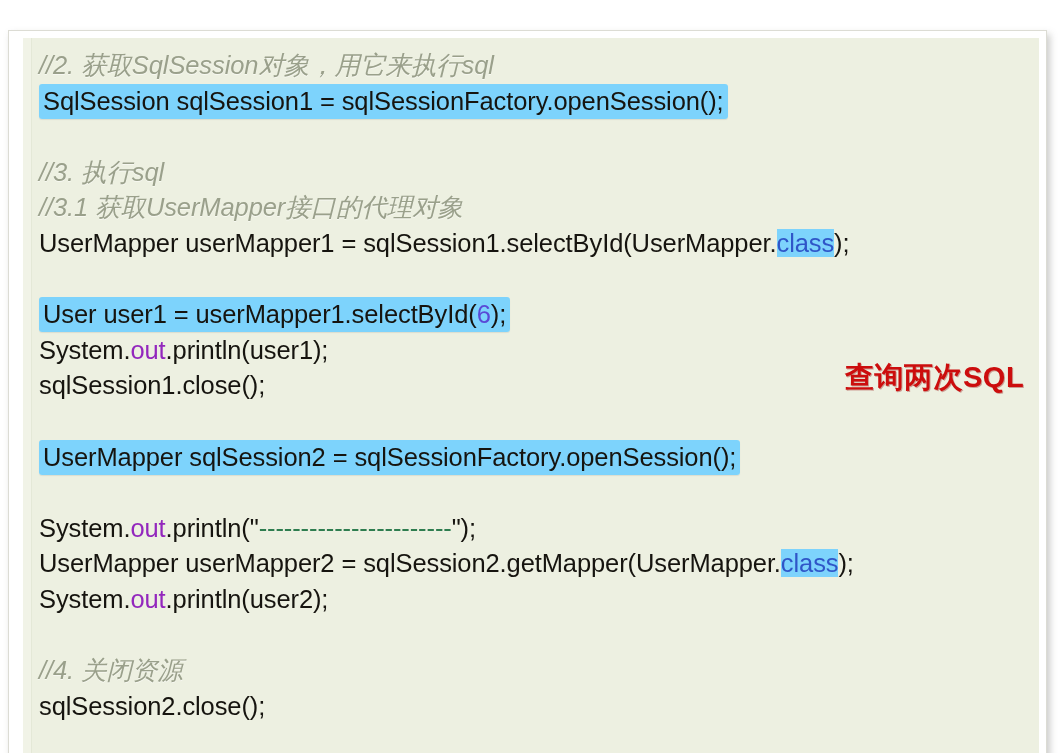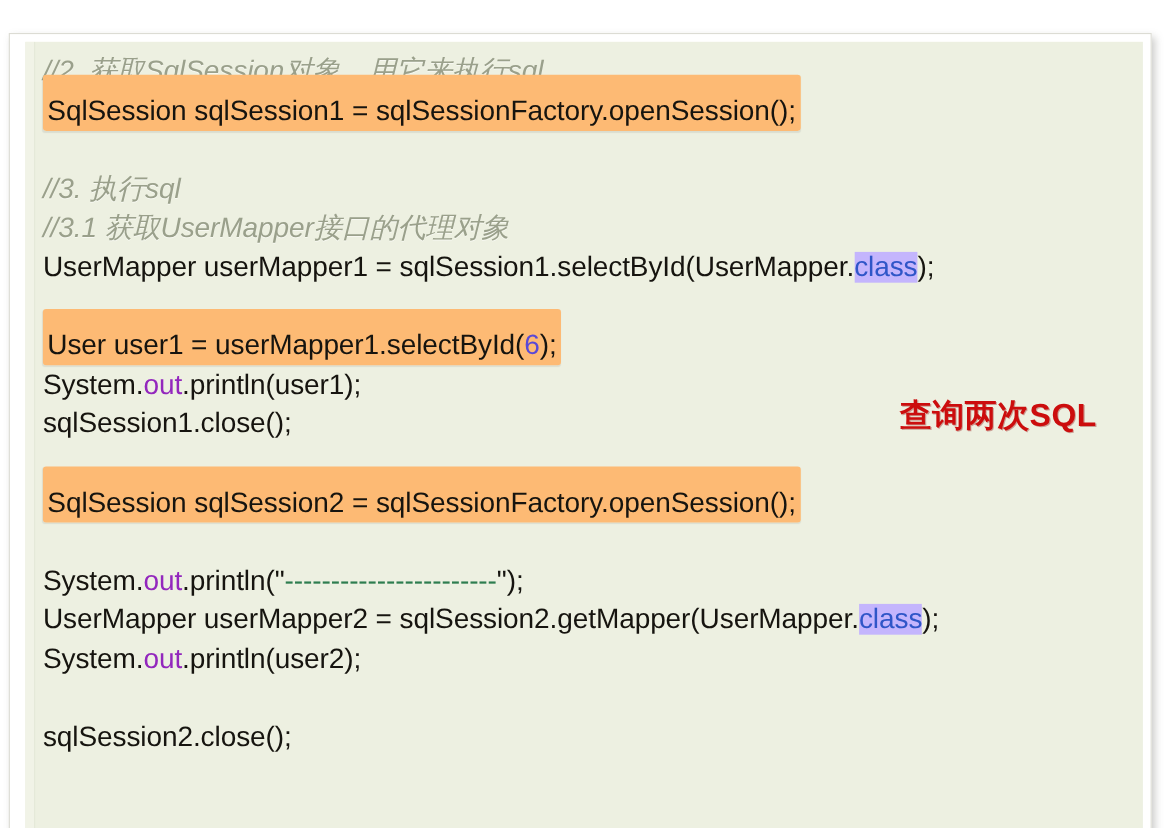--- a/index.html
+++ b/index.html
@@ -70,53 +70,53 @@
   }
   .line.blank { }
 
   .code-text {
     
     display: inline;
   }
 
   
   .hl {
-    background: #fdba74;
-    padding: 19px 4px 4px 4px;
+    background: #7dd3fc;
+    padding: 3px 4px 4px 4px;
     border-radius: 3px;
     box-shadow: 0 1px 1px rgba(0,0,0,0.08);
   }
 
   
   .comment {
     color: #9aa08b;
     font-style: italic;
     font-weight: 500;
     text-shadow: 0 1px 0 rgba(255,255,255,0.55);
   }
 
   
   .kw {
     color: #2f56c8;
-    background: #c4b5fd;
+    background: #7dd3fc;
   }
   .field {
     color: #9327bd;
   }
   .num {
     color: #5a49d6;
   }
   .str {
     color: #2e7d4f;
   }
 
   
   #annotation {
     position: absolute;
-    left: 809px;
+    left: 836px;
     top: 327px;
     font-size: 29px;
     font-weight: bold;
     color: #cc0d0d;
     letter-spacing: 0.5px;
     text-shadow: 1px 1px 0 rgba(140,0,0,0.35);
     white-space: pre;
   }
 </style>
 </head>
@@ -130,23 +130,24 @@
         <div class="line"><span class="code-text hl"><span>SqlSession sqlSession1 = sqlSessionFactory.openSession();</span></span></div>
         <div class="line blank">&nbsp;</div>
         <div class="line"><span class="comment">//3. 执行sql</span></div>
         <div class="line"><span class="comment">//3.1 获取UserMapper接口的代理对象</span></div>
         <div class="line"><span class="code-text"><span>UserMapper userMapper1 = sqlSession1.selectById(UserMapper.</span><span class="kw">class</span><span>);</span></span></div>
         <div class="line blank">&nbsp;</div>
         <div class="line"><span class="code-text hl"><span>User user1 = userMapper1.selectById(</span><span class="num">6</span><span>);</span></span></div>
         <div class="line"><span class="code-text"><span>System.</span><span class="field">out</span><span>.println(user1);</span></span></div>
         <div class="line"><span class="code-text"><span>sqlSession1.close();</span></span></div>
         <div class="line blank">&nbsp;</div>
-        <div class="line"><span class="code-text hl"><span>SqlSession sqlSession2 = sqlSessionFactory.openSession();</span></span></div>
+        <div class="line"><span class="code-text hl"><span>UserMapper sqlSession2 = sqlSessionFactory.openSession();</span></span></div>
         <div class="line blank">&nbsp;</div>
         <div class="line"><span class="code-text"><span>System.</span><span class="field">out</span><span>.println("</span><span class="str">-----------------------</span><span>");</span></span></div>
         <div class="line"><span class="code-text"><span>UserMapper userMapper2 = sqlSession2.getMapper(UserMapper.</span><span class="kw">class</span><span>);</span></span></div>
         <div class="line"><span class="code-text"><span>System.</span><span class="field">out</span><span>.println(user2);</span></span></div>
         <div class="line blank">&nbsp;</div>
+        <div class="line"><span class="comment">//4. 关闭资源</span></div>
         <div class="line"><span class="code-text"><span>sqlSession2.close();</span></span></div>
       </div>
   </div>
   <div id="annotation">查询两次SQL</div>
 </div>
 
 </body></html>

